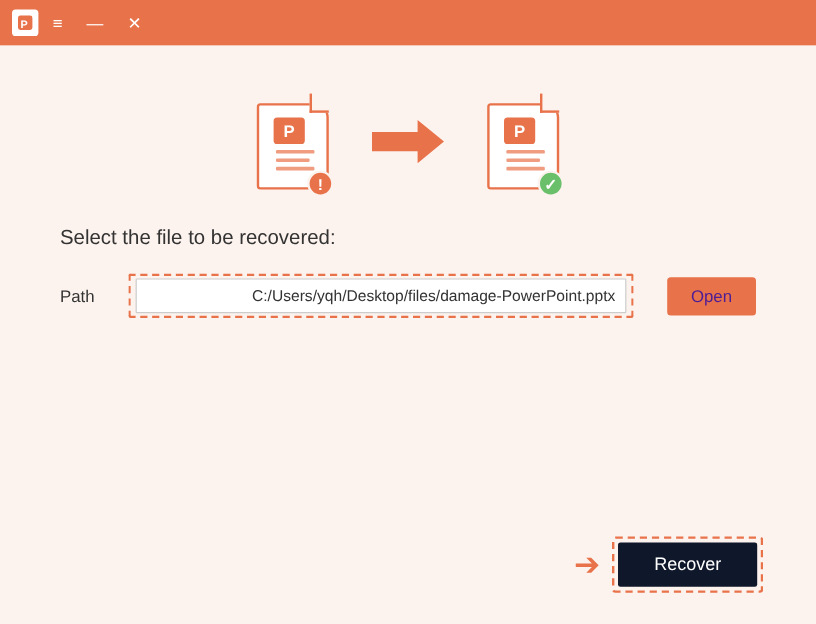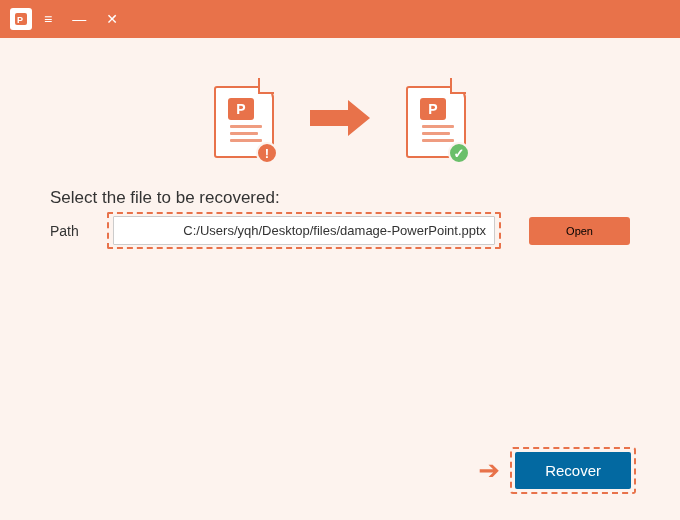--- a/index.html
+++ b/index.html
@@ -152,21 +152,21 @@
       align-items: center;
     }
 
     
     .form-section {
       width: 100%;
     }
     .section-label {
       font-size: 17px;
       color: #333;
-      margin-bottom: 4px;
+      margin-bottom: 20px;
       font-weight: 400;
     }
 
     .path-row {
       display: flex;
       align-items: center;
       gap: 28px;
       width: 100%;
     }
     .path-label {
@@ -185,24 +185,24 @@
       border: 1px solid #ccc;
       padding: 6px 8px;
       font-size: 13px;
       color: #333;
       outline: none;
       border-radius: 1px;
       text-align: right;
     }
     .open-btn {
       background: #E8724A;
-      color: #000000;
+      color: #4c1d95;
       border: none;
-      padding: 8px 37px;
-      font-size: 11px;
+      padding: 8px 20px;
+      font-size: 14px;
       border-radius: 3px;
       cursor: pointer;
       white-space: nowrap;
     }
 
     
     .recover-row {
       position: absolute;
       bottom: 26px;
       right: 44px;
@@ -213,21 +213,21 @@
     .recover-arrow {
       color: #E8724A;
       font-size: 26px;
     }
     .recover-btn-wrapper {
       border: 2px dashed #E8724A;
       border-radius: 3px;
       padding: 3px;
     }
     .recover-btn {
-      background: #0369a1;
+      background: #0f172a;
       color: white;
       border: none;
       padding: 10px 30px;
       font-size: 15px;
       border-radius: 2px;
       cursor: pointer;
       font-weight: 500;
     }
   </style>
 </head>

